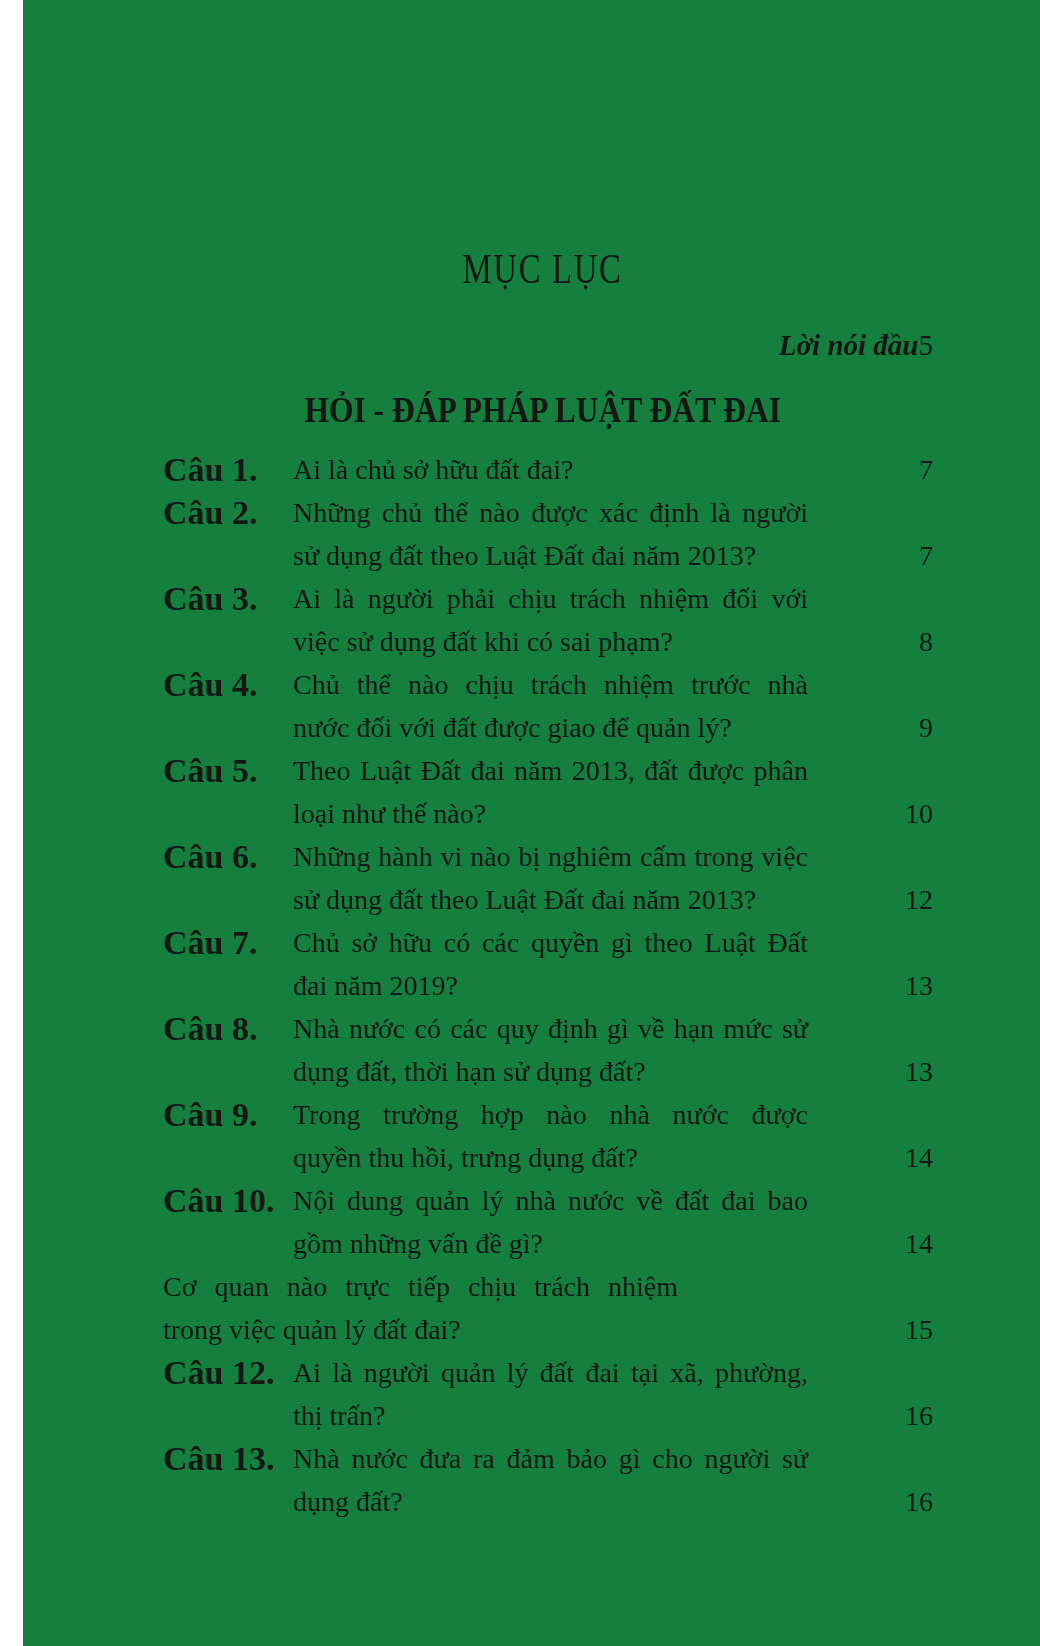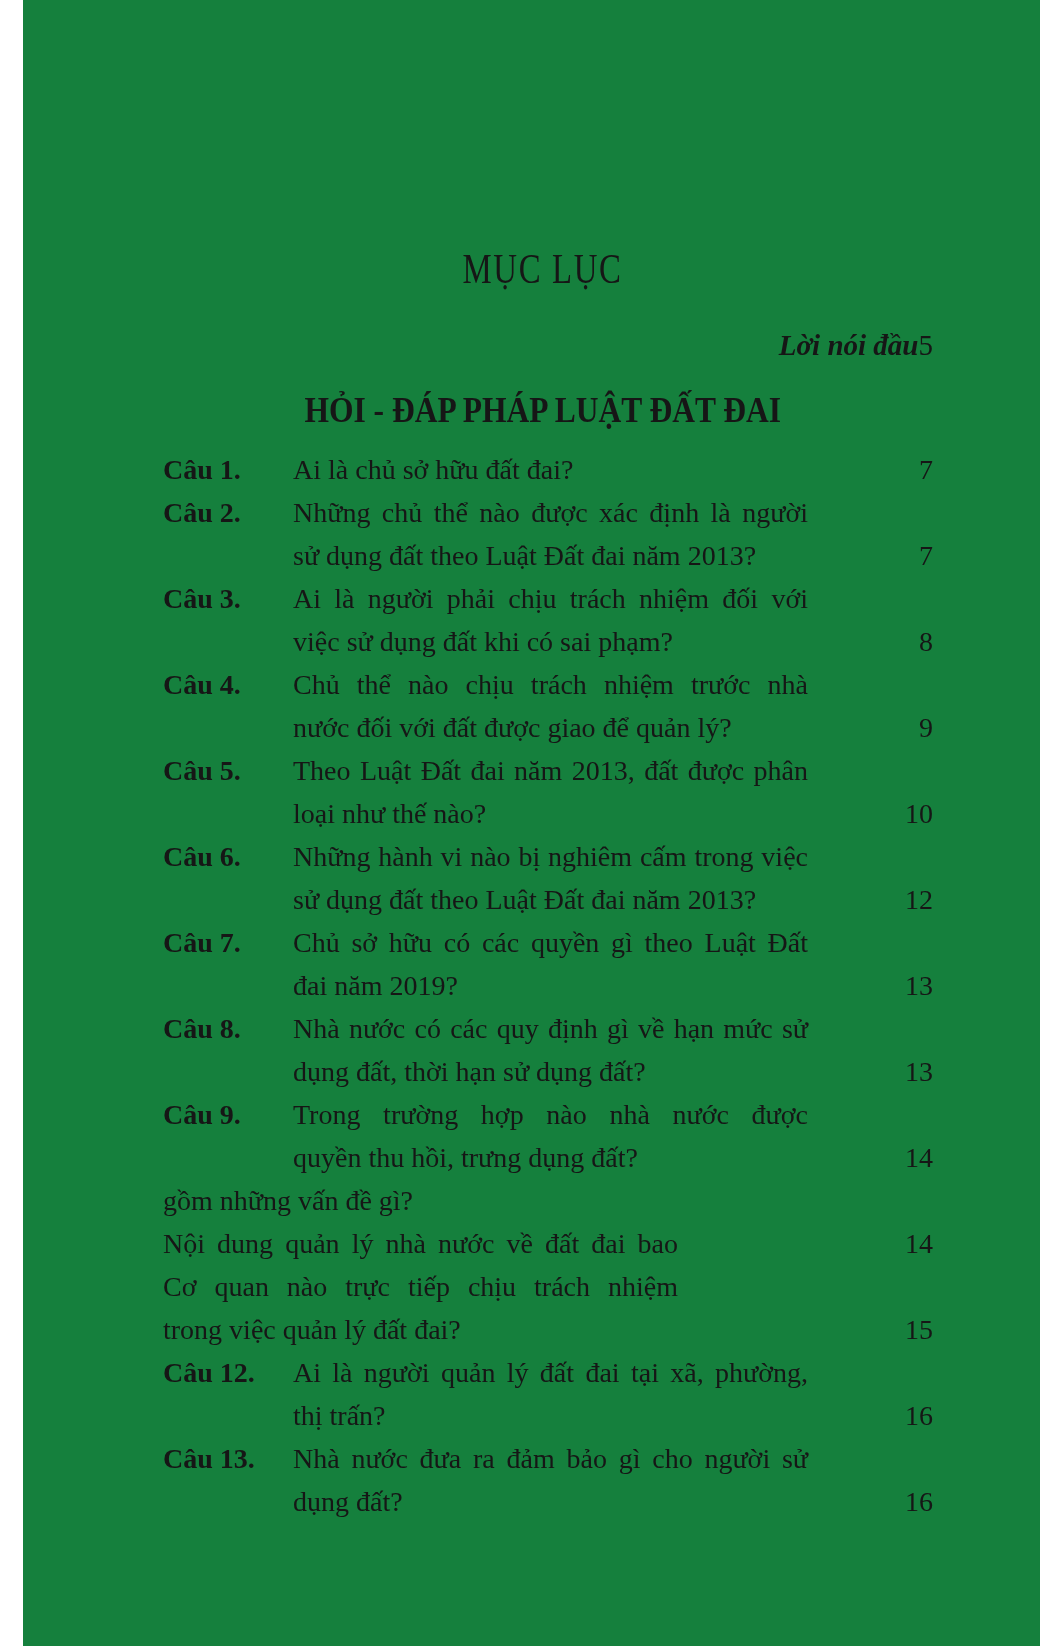--- a/index.html
+++ b/index.html
@@ -74,21 +74,21 @@
     margin: 16px 130px 0 140px; 
   }
   .entry {
     display: flex;
     align-items: stretch;
   }
   .entry-label {
     flex: 0 0 130px;
     width: 130px;
     font-weight: 700;
-    font-size: 28px;
+    font-size: 34px;
     line-height: 43px;
     white-space: nowrap;
   }
   .entry-text {
     flex: 0 0 515px;
     width: 515px;
     font-size: 28px;
   }
   .entry-text .line {
     height: 43px;
@@ -203,23 +203,24 @@
   <div class="entry">
     <div class="entry-label">Câu 9.</div>
     <div class="entry-text">
           <div class="line justified">Trong trường hợp nào nhà nước được</div>
           <div class="line">quyền thu hồi, trưng dụng đất?</div>
         </div>
     <div class="entry-page">14</div>
   </div>
 
   <div class="entry">
-    <div class="entry-text">
+    <div class="entry-label">Câu 10.</div>
+    <div class="entry-text">
+          <div class="line justified">Nội dung quản lý nhà nước về đất đai bao</div>
           <div class="line">gồm những vấn đề gì?</div>
-          <div class="line justified">Nội dung quản lý nhà nước về đất đai bao</div>
         </div>
     <div class="entry-page">14</div>
   </div>
 
   <div class="entry">
     <div class="entry-text">
           <div class="line justified">Cơ quan nào trực tiếp chịu trách nhiệm</div>
           <div class="line">trong việc quản lý đất đai?</div>
         </div>
     <div class="entry-page">15</div>

